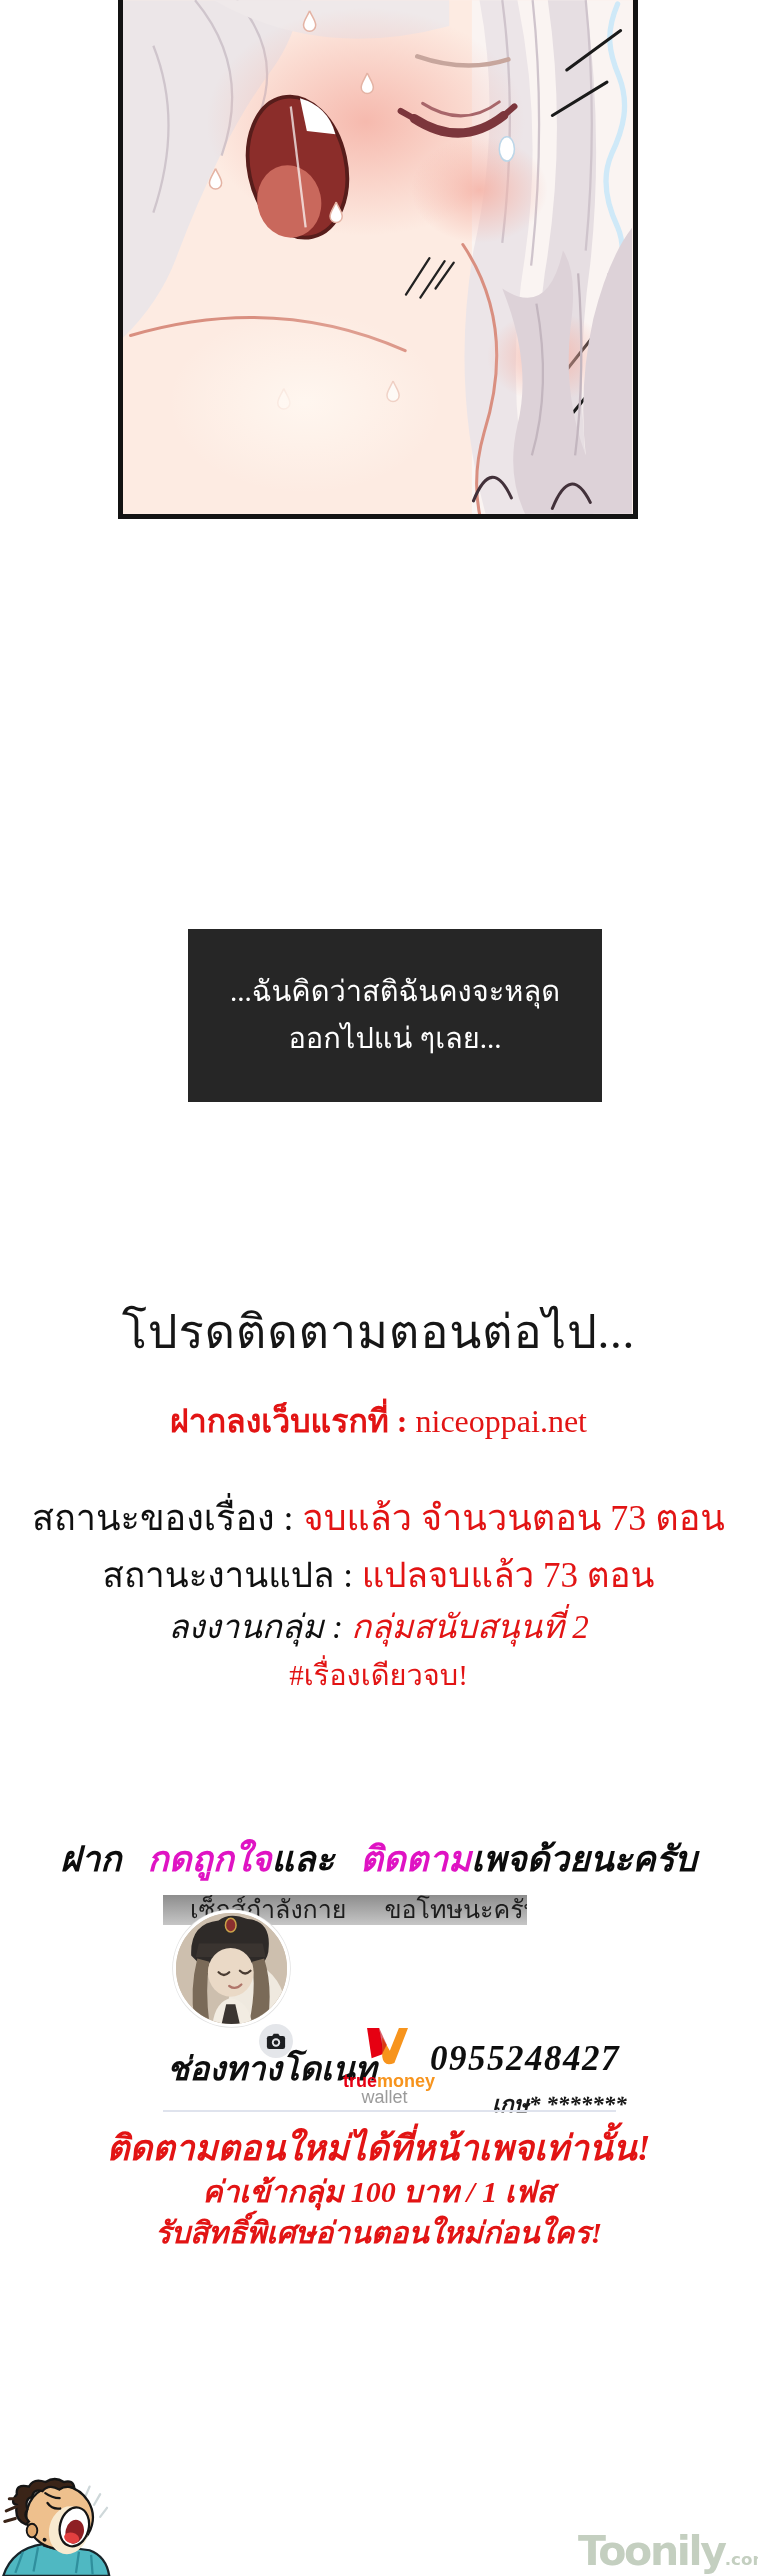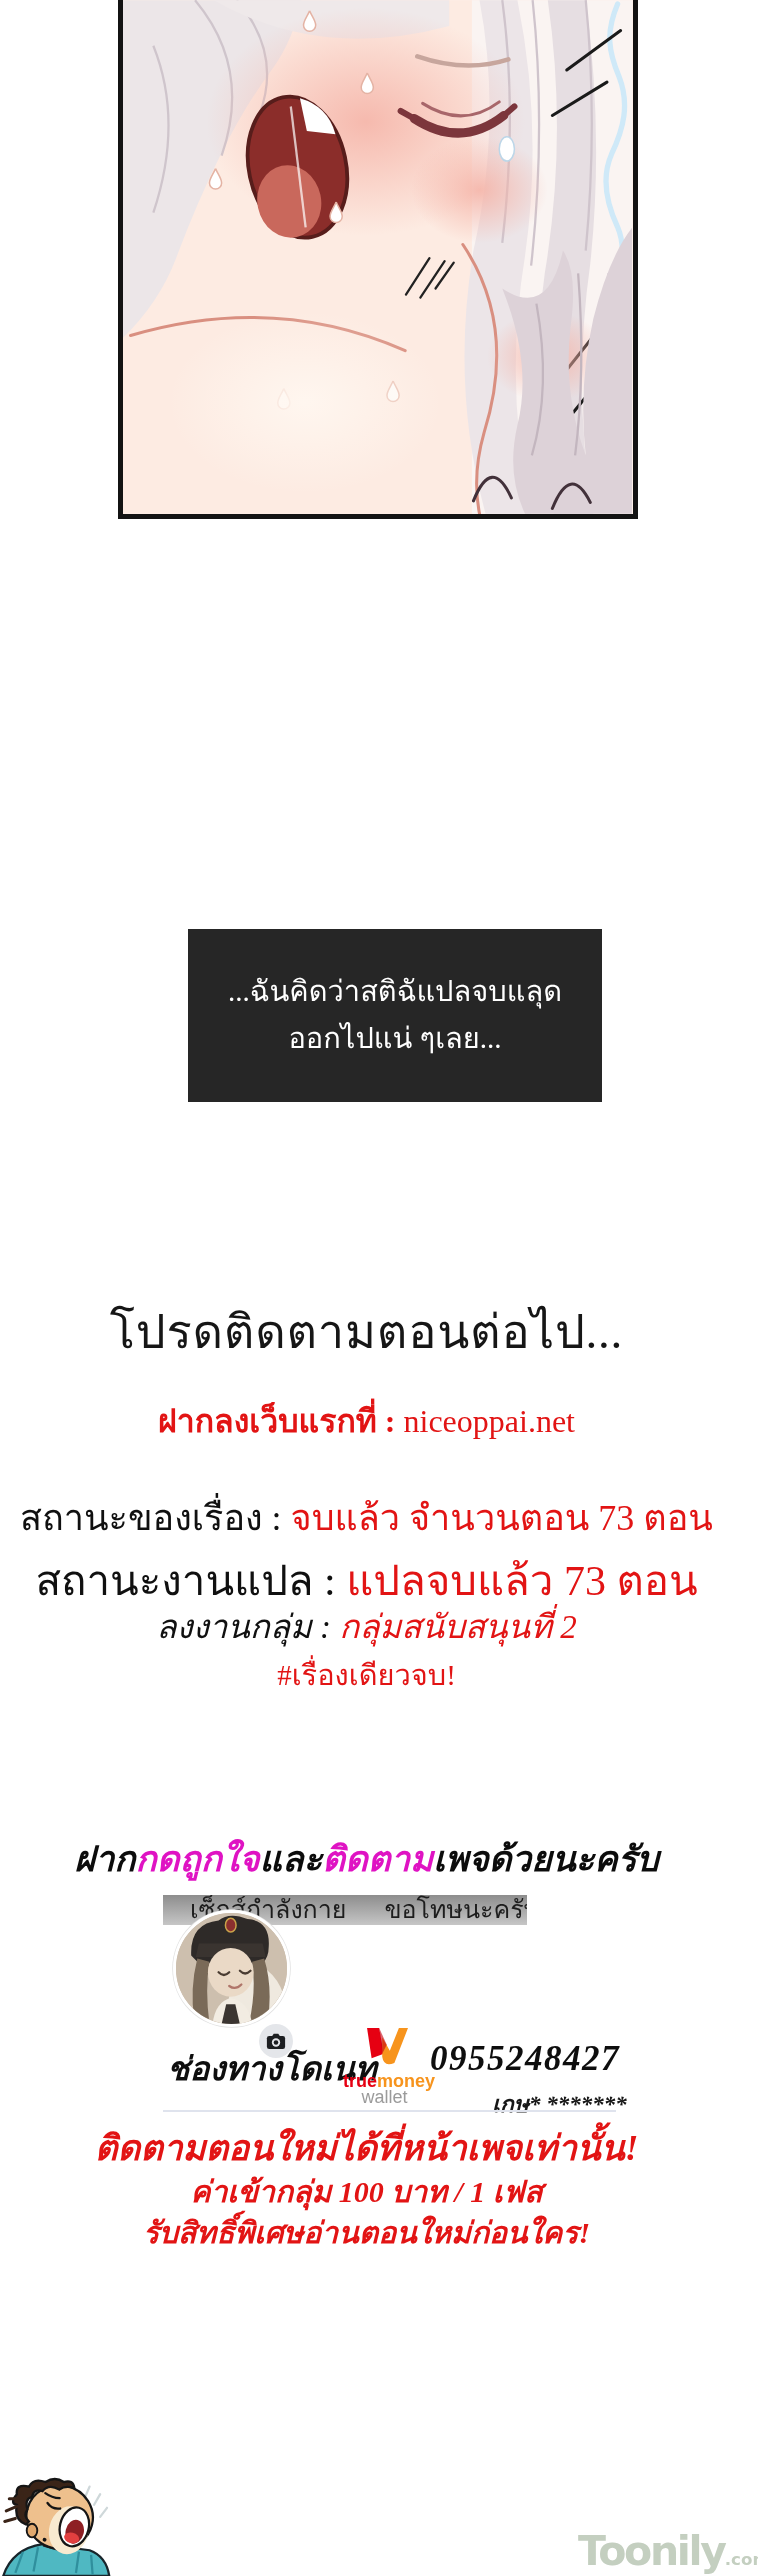--- a/index.html
+++ b/index.html
@@ -17,35 +17,35 @@
          background:#fdf0ea;overflow:hidden;}
   .panel svg{display:block;}
 
   
   .dialog-box{position:absolute;left:188px;top:929px;width:414px;height:173px;
               background:var(--box-bg);color:#fff;text-align:center;}
   .dialog-box .ln{display:block;font-size:29px;line-height:47px;}
   .dialog-box .ln:first-child{margin-top:39px;}
 
   
-  .center-line{position:absolute;left:0;width:733px;text-align:center;white-space:nowrap;}
+  .center-line{position:absolute;left:12px;width:733px;text-align:center;white-space:nowrap;}
   .outro-title{top:1294px;font-size:47px;color:#161616;letter-spacing:0.8px;}
   .site-line{top:1395px;font-size:32px;color:var(--red);}
   .site-line .th{font-weight:700;}
   .site-line .domain{font-weight:400;}
 
   .status-1{top:1489px;font-size:36px;}
-  .status-2{top:1547px;font-size:42px;}
+  .status-2{top:1547px;font-size:35px;}
   .status-3{top:1600px;font-size:33px;font-weight:400;font-style:italic;}
   .status-4{top:1652px;font-size:29px;color:var(--red);}
   .lbl{color:#101010;}
   .val{color:var(--red);}
 
   .fan-cta{top:1831px;font-size:35px;font-weight:700;font-style:italic;color:#0c0c0c;}
-  .fan-cta .hl{color:var(--magenta);}
+  .fan-cta .hl{color:var(--magenta);padding-left:26px;}
 
   
   .banner-strip{position:absolute;left:163px;top:1895px;width:364px;height:30px;
                 background:linear-gradient(#8d8d8d,#c6c6c6);overflow:hidden;white-space:nowrap;}
   .banner-strip .txt{display:inline-block;margin-top:-1.5px;font-size:25px;line-height:32px;color:var(--banner-text);}
   .banner-strip .t1{margin-left:27px;}
   .banner-strip .t2{margin-left:35px;}
 
   .avatar{position:absolute;left:173px;top:1910px;width:117px;height:117px;border-radius:50%;
           border:3px solid #fff;box-shadow:0 0 0 0.8px #e2e2e2;overflow:hidden;background:#cdbfae;}
@@ -156,21 +156,21 @@
       <ellipse cx="240" cy="530" rx="180" ry="120" fill="url(#chestglow)"></ellipse>
       <ellipse cx="560" cy="470" rx="80" ry="60" fill="url(#blush)"></ellipse>
 
       <path d="M500,380 Q540,480 520,560 Q505,625 530,677 L671,677 L671,300 Q640,340 620,420 Q600,510 610,600 Q580,520 590,430 Q600,360 580,330 Q560,420 500,380 Z" fill="#ddd2d8"></path>
       <path d="M545,400 q20,110 -6,200 M600,360 q10,130 -4,240" fill="none" stroke="#c3b6bf" stroke-width="3"></path>
       <path d="M462,660 Q486,600 512,656 M566,670 Q590,610 616,662" fill="none" stroke="#42313a" stroke-width="4" stroke-linecap="round"></path>
     </svg>
   </div>
 
   <div class="dialog-box">
-    <span class="ln">...ฉันคิดว่าสติฉัแปลจบแลุด</span>
+    <span class="ln">...ฉันคิดว่าสติฉันคงจะหลุด</span>
     <span class="ln">ออกไปแน่ ๆเลย...</span>
   </div>
 
   <div class="center-line outro-title">โปรดติดตามตอนต่อไป...</div>
 
   <div class="center-line site-line">
     <span class="th">ฝากลงเว็บแรกที่ : </span><span class="domain">niceoppai.net</span>
   </div>
 
   <div class="center-line status-1">

